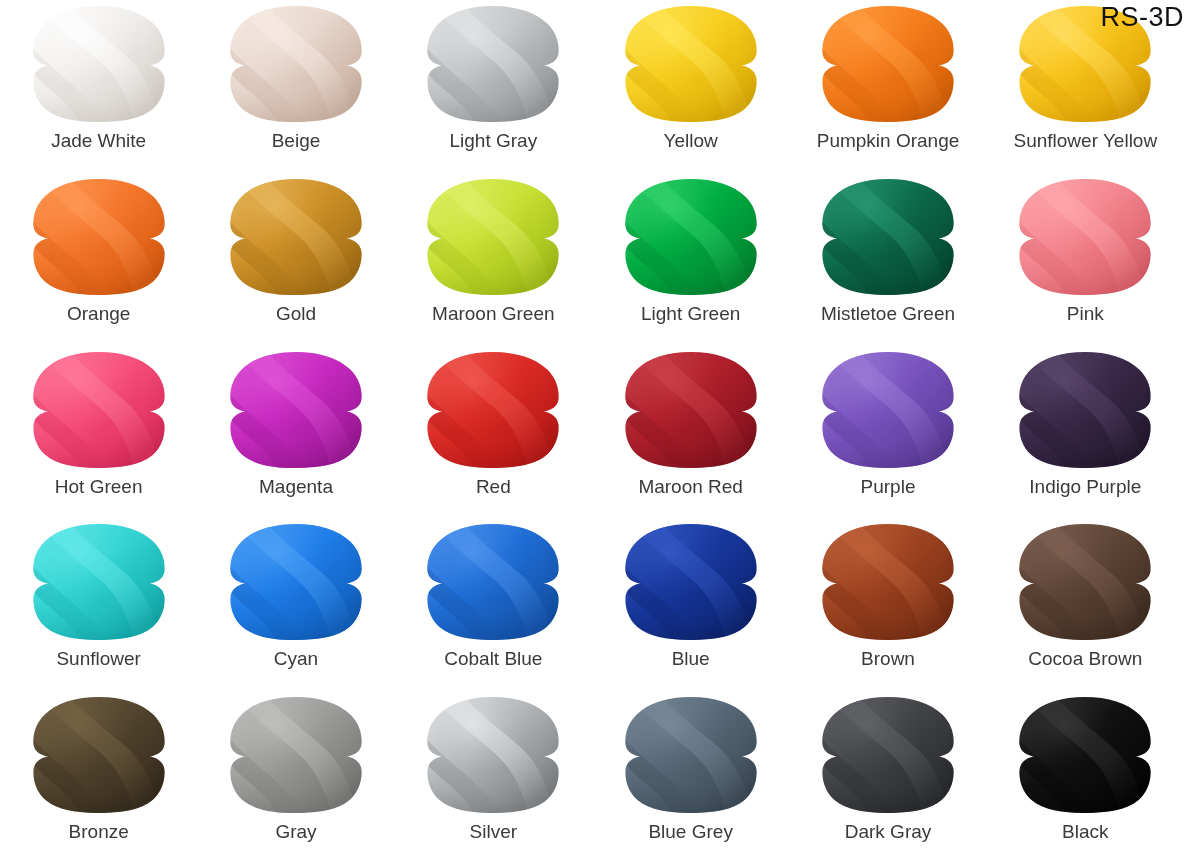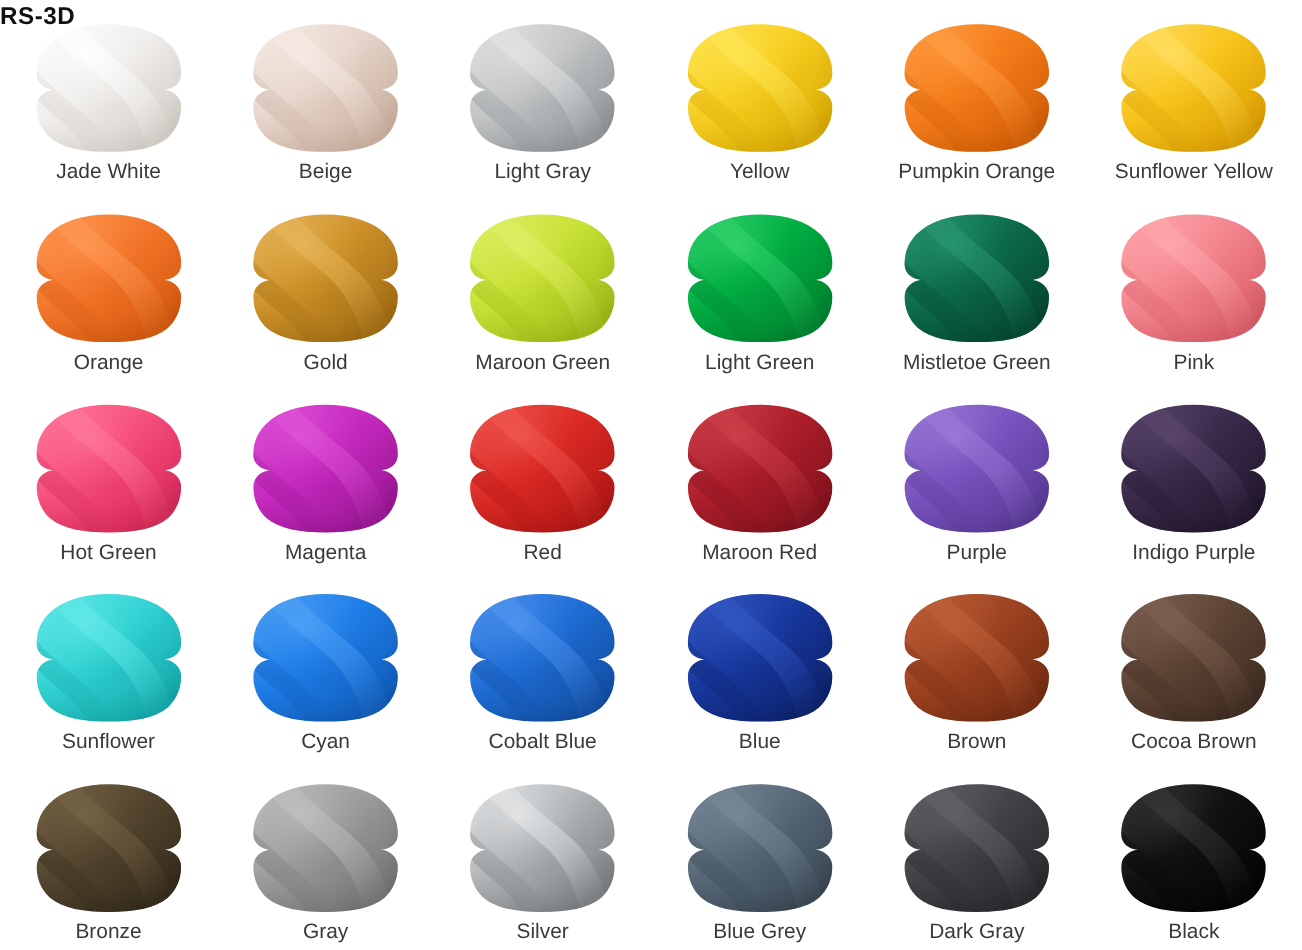--- a/index.html
+++ b/index.html
@@ -2,33 +2,33 @@
 <html><head>
 <meta charset="utf-8">
 <style>
   html,body{margin:0;padding:0;}
   body{
     width:1184px;height:864px;background:#ffffff;
     font-family:"Liberation Sans","DejaVu Sans",sans-serif;
     overflow:hidden;position:relative;
   }
   #page-title{
-    position:absolute;top:2px;left:0;width:100%;text-align:left;
-    font-size:22px;font-weight:bold;color:#111;letter-spacing:.5px;
+    position:absolute;top:2px;left:0;width:100%;text-align:right;
+    font-size:27px;font-weight:normal;color:#111;letter-spacing:.5px;
     z-index:5;pointer-events:none;
   }
   #swatch-grid{
     position:absolute;top:0;left:0;width:1184px;height:864px;
     display:grid;
     grid-template-columns:repeat(6,1fr);
     grid-template-rows:repeat(5,1fr);
   }
   .swatch-cell{
     display:flex;flex-direction:column;align-items:center;justify-content:flex-start;
-    padding-top:20px;box-sizing:border-box;
+    padding-top:4px;box-sizing:border-box;
   }
   .swatch-shape{display:block;width:138px;height:120px;}
   .swatch-label{
     margin-top:7px;font-size:19px;color:#3a3a3a;
     text-align:center;line-height:1.1;white-space:nowrap;
   }
 </style>
 </head>
 <body>
 

